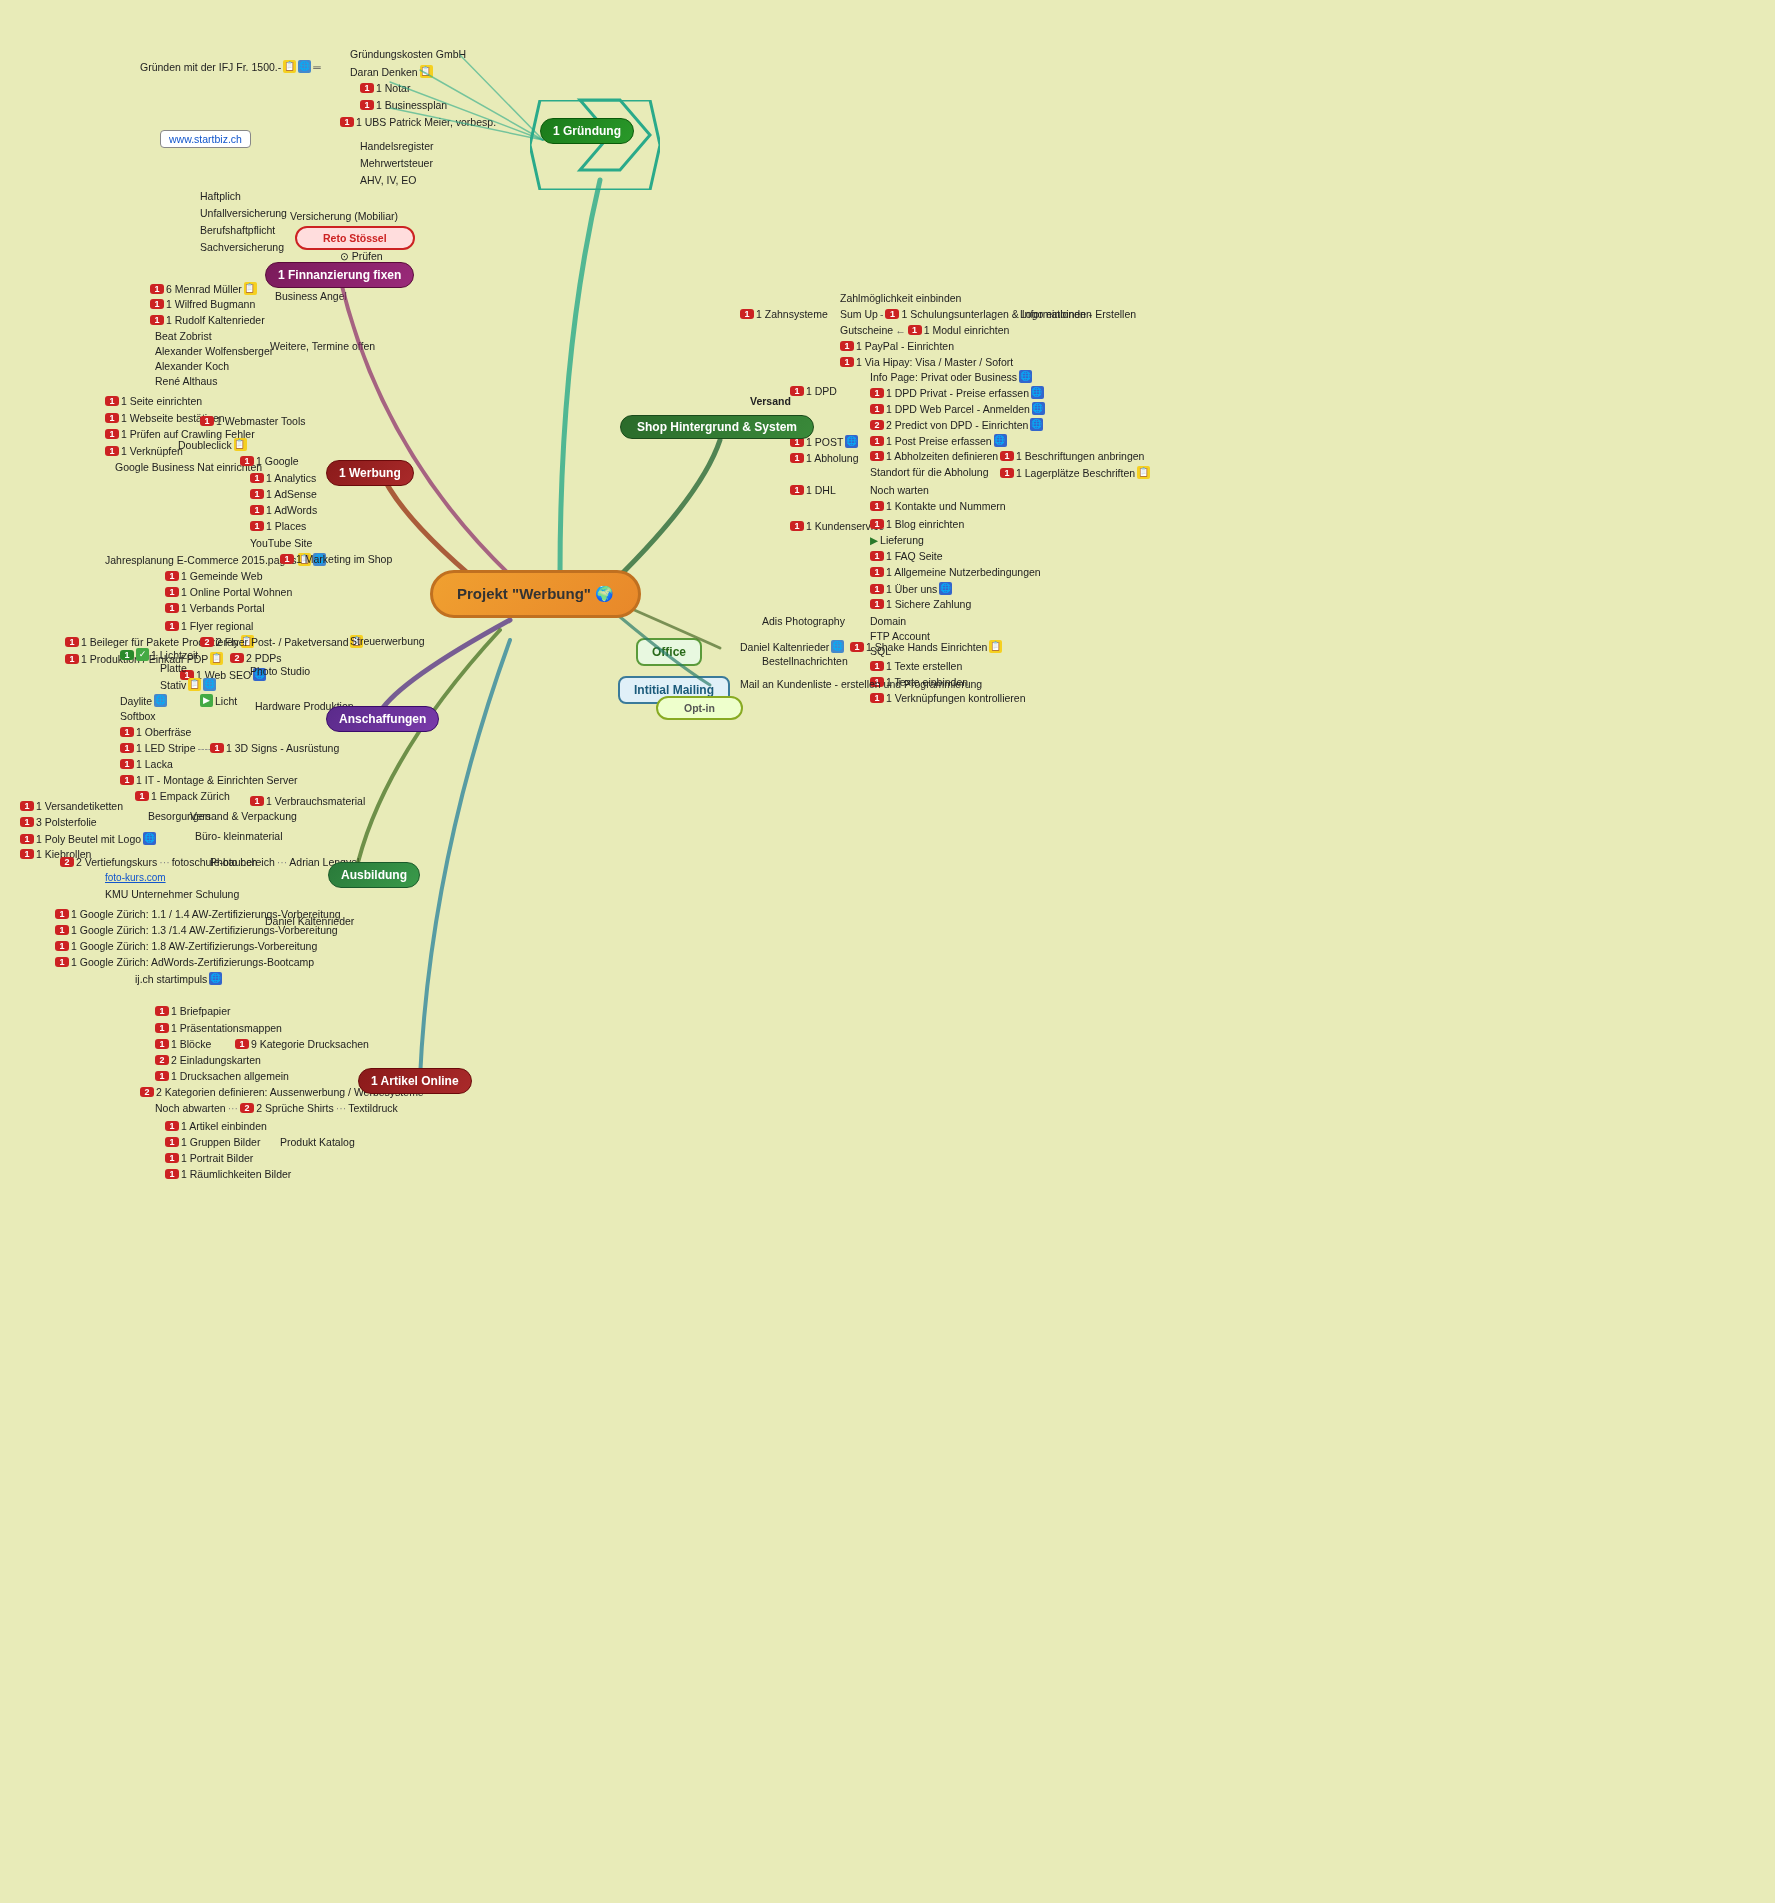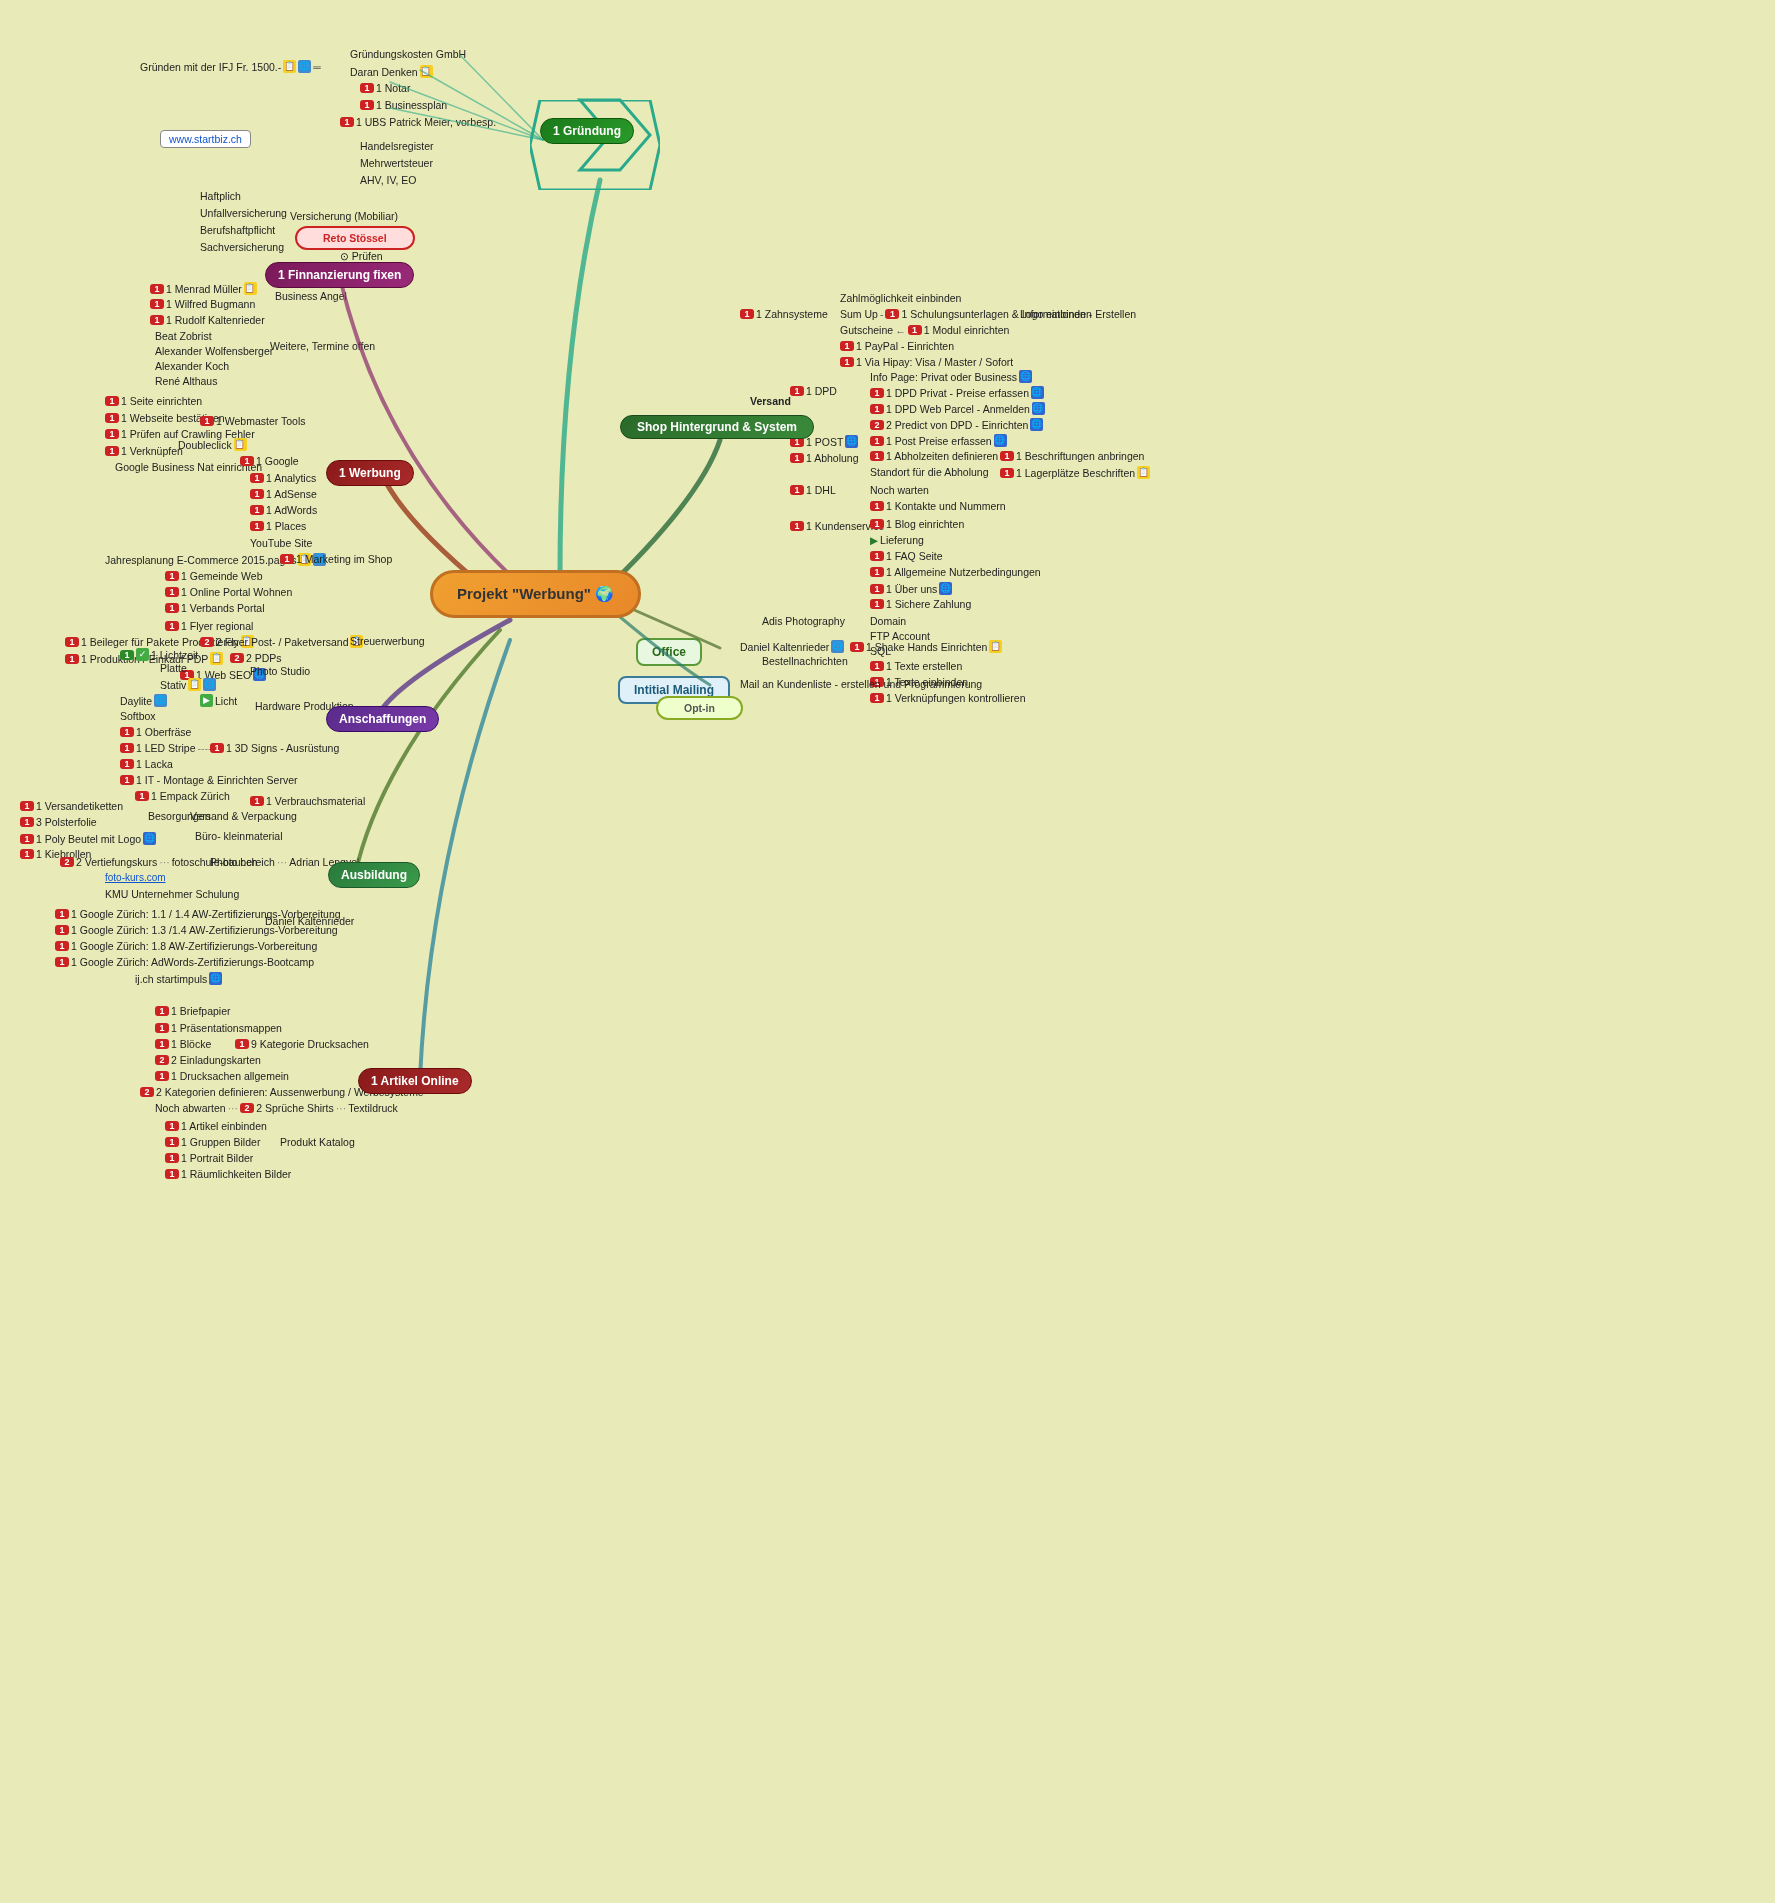--- a/index.html
+++ b/index.html
@@ -270,21 +270,21 @@
   <div class="sub-item" style="left:340px; top:250px;">
     <span>⊙ Prüfen</span>
   </div>
 
   <div class="branch-label" style="left:265px; top:262px; background: linear-gradient(135deg,#7a1a5a,#9a2a7a); border-color:#5a0a3a;">
     <span>1 Finnanzierung fixen</span>
   </div>
 
   <div class="sub-item" style="left:150px; top:282px;">
     <span class="badge">1</span>
-    <span>1 Menrad Müller</span>
+    <span>6 Menrad Müller</span>
     <span class="icon note">📋</span>
   </div>
   <div class="sub-item" style="left:150px; top:298px;">
     <span class="badge">1</span>
     <span>1 Wilfred Bugmann</span>
   </div>
   <div class="sub-item" style="left:275px; top:290px;">
     <span>Business Angel</span>
   </div>
   <div class="sub-item" style="left:150px; top:314px;">

